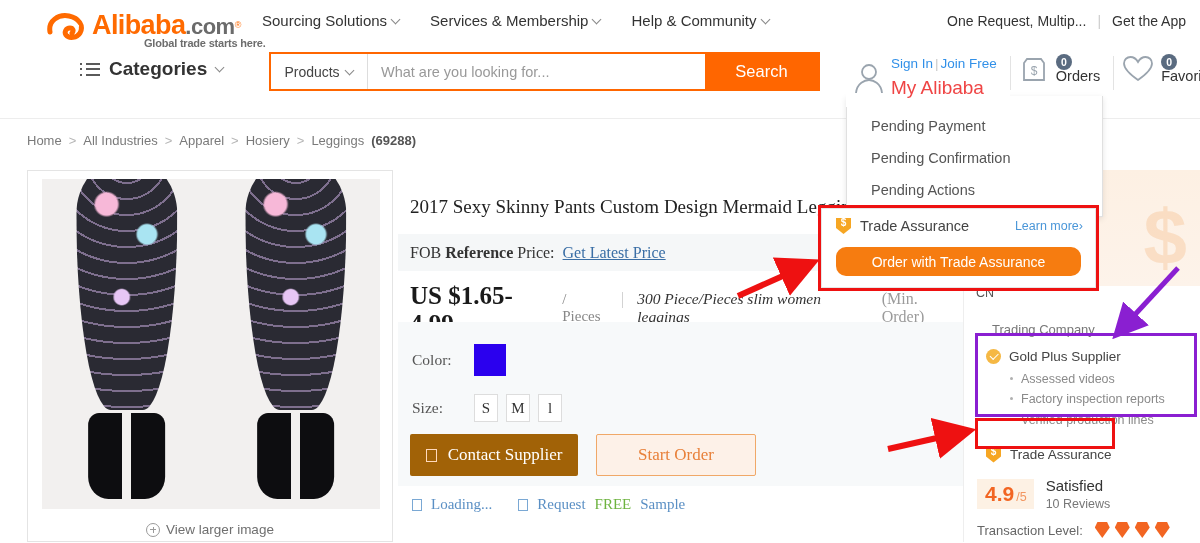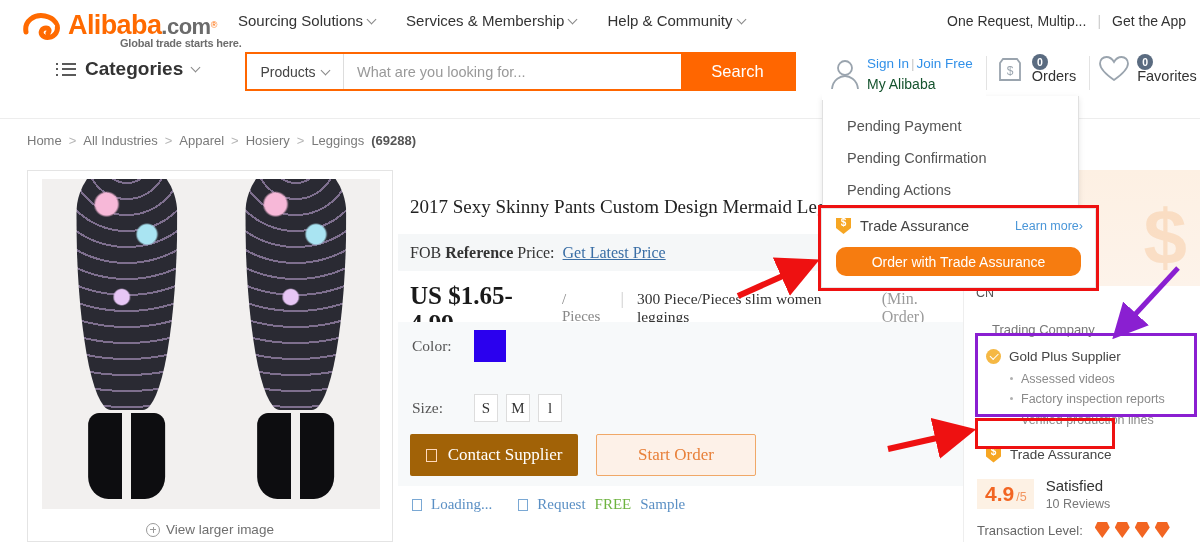--- a/index.html
+++ b/index.html
@@ -2,21 +2,21 @@
 <html><head>
 <meta charset="utf-8">
 <style>
   * { box-sizing: border-box; margin: 0; padding: 0; }
   html, body {
     width: 1200px; height: 543px;
     font-family: "Liberation Sans", sans-serif;
     background: #ffffff;
     overflow: hidden;
   }
-  .page { position: relative; width: 1200px; height: 543px; }
+  .page { position: relative; width: 1200px; height: 543px; padding-left: 24px; }
 
   
   .header { position: relative; height: 118px; background: #fff; }
 
   .logo-wrap { position: absolute; left: 22px; top: 8px; width: 200px; height: 44px; }
   .logo-swirl {
     position: absolute; left: 0; top: 4px; width: 52px; height: 34px;
   }
   .logo-text { position: absolute; left: 46px; top: 2px; }
   .logo-ali {
@@ -102,21 +102,21 @@
   .acct-box {
     display: flex; align-items: center; gap: 7px;
     padding: 4px 13px 6px 8px; position: relative;
   }
   .acct-box.hovered { background: #fff; z-index: 40; }
   .acct-divider { width: 1px; height: 34px; background: #e3e3e3; margin-top: 6px; }
   .person-icon { width: 30px; height: 32px; }
   .acct-lines { line-height: 1.45; }
   .acct-signin { font-size: 13.5px; color: #3190e8; white-space: nowrap; }
   .acct-signin .bar { color: #c8c8c8; margin: 0 2px; }
-  .acct-my { font-size: 14px; color: #14532d; }
+  .acct-my { font-size: 19px; color: #ef4444; }
   .badge {
     display: inline-block; width: 16px; height: 16px; border-radius: 50%;
     background: #5a6b80; color: #fff; font-size: 10.5px; font-weight: bold;
     text-align: center; line-height: 16px; vertical-align: middle;
   }
   .icon-col { display: flex; flex-direction: column; }
   .icon-caption { font-size: 14.5px; color: #333; margin-top: -2px; }
 
   
   .acct-dropdown {
@@ -216,21 +216,21 @@
     color: #3a6ea5; text-decoration: underline; margin-left: 8px; cursor: pointer;
   }
   .price-row {
     position: absolute; left: 12px; top: 112px;
     display: flex; align-items: baseline; gap: 8px;
     font-family: "Liberation Serif", serif;
   }
   .price-main { font-size: 25px; font-weight: bold; color: #1a1a1a; }
   .price-unit { font-size: 15px; color: #888; }
   .price-pipe { color: #ccc; font-size: 17px; margin: 0 5px; }
-  .moq { font-size: 15.5px; color: #333; }
+  .moq { font-size: 15.5px; color: #333; font-style: italic; }
   .moq-grey { color: #9b9b9b; }
 
   .opt-area {
     position: absolute; left: 0; top: 152px; width: 565px; height: 164px;
     background: #f7f9fa;
   }
   .opt-row { position: absolute; display: flex; align-items: center; }
   .opt-label {
     width: 62px; font-family: "Liberation Serif", serif;
     font-size: 15.5px; color: #555;
@@ -534,21 +534,21 @@
 
       <div class="price-row">
         <span class="price-main">US $1.65-4.99</span>
         <span class="price-unit">/ Pieces</span>
         <span class="price-pipe">|</span>
         <span class="moq">300 Piece/Pieces slim women leggings</span>
         <span class="moq-grey">(Min. Order)</span>
       </div>
 
       <div class="opt-area">
-        <div class="opt-row" style="left:14px; top:8px;">
+        <div class="opt-row" style="left:14px; top:22px;">
           <span class="opt-label">Color:</span>
           <span class="swatch" id="swatch" style="background: rgb(43, 0, 238);"></span>
         </div>
         <div class="opt-row" style="left:14px; top:72px;">
           <span class="opt-label">Size:</span>
           <span class="size-btn">S</span>
           <span class="size-btn">M</span>
           <span class="size-btn">l</span>
         </div>
       </div>

